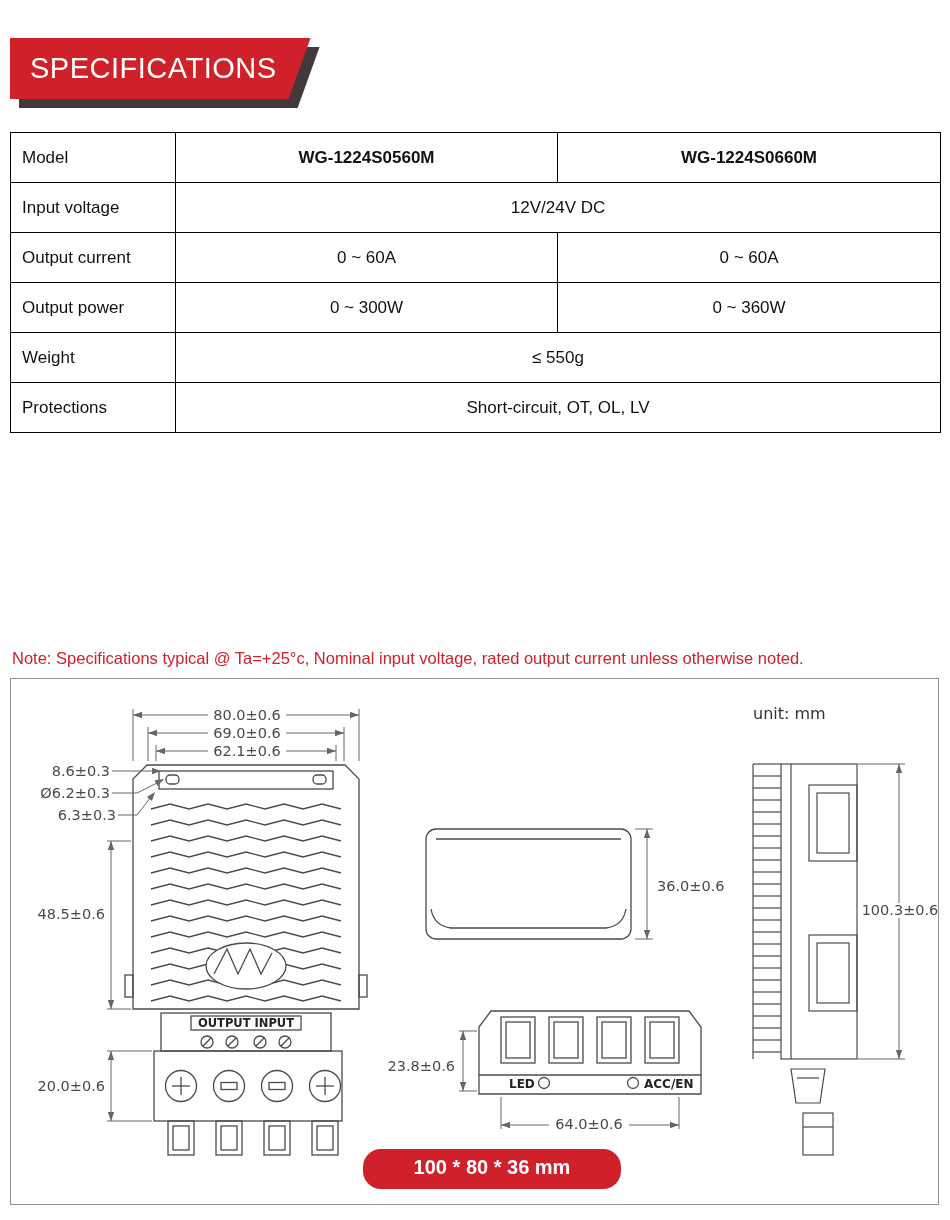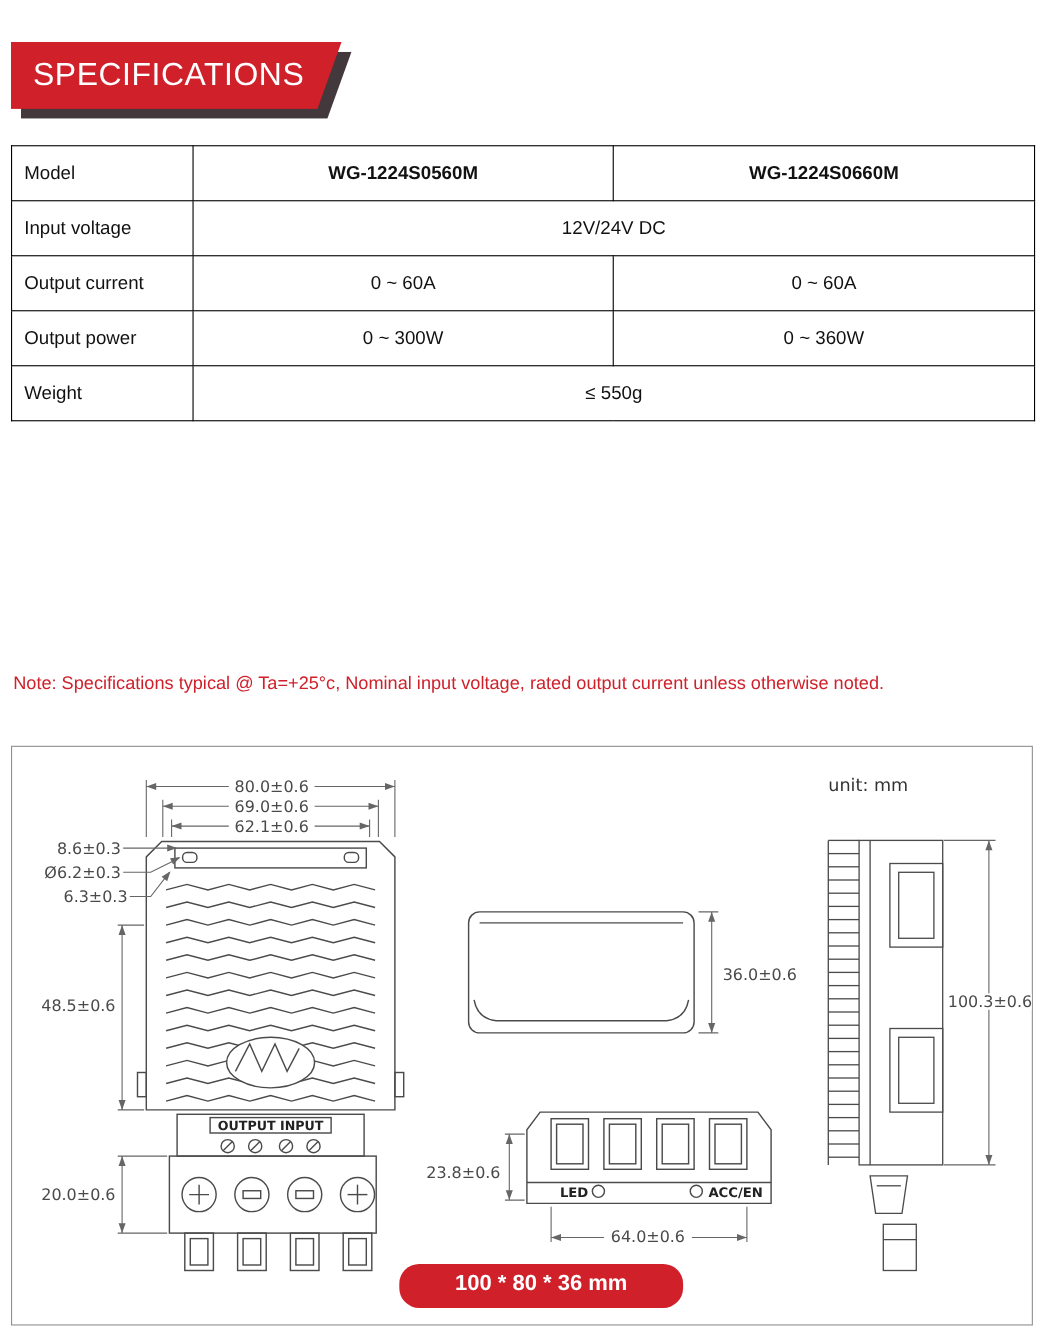--- a/index.html
+++ b/index.html
@@ -40,21 +40,21 @@
     font-size: 17px;
     vertical-align: middle;
     overflow: hidden;
   }
   .spec-table td.lbl { text-align: left; padding-left: 11px; }
   .spec-table td.val { text-align: center; }
   .bold { font-weight: bold; }
 
   
   .note {
-    position: absolute; top: 612px; left: 12px;
+    position: absolute; top: 649px; left: 12px;
     font-size: 16.5px; color: #d0202a; white-space: nowrap;
   }
 
   
   .drawing-box {
     position: absolute; top: 678px; left: 10px;
     width: 929px; height: 527px;
     border: 1px solid #8f8f8f;
     background: #fff;
   }
@@ -101,20 +101,24 @@
         <td class="val">0 ~ 60A</td>
       </tr>
       <tr>
         <td class="lbl">Output power</td>
         <td class="val">0 ~ 300W</td>
         <td class="val">0 ~ 360W</td>
       </tr>
       <tr>
         <td class="lbl">Weight</td>
         <td class="val" colspan="2">≤ 550g</td>
+      </tr>
+      <tr>
+        <td class="lbl">Protections</td>
+        <td class="val" colspan="2">Short-circuit, OT, OL, LV</td>
       </tr>
     </tbody>
   </table>
 
   <div class="note">Note: Specifications typical @ Ta=+25°c, Nominal input voltage, rated output current unless otherwise noted.</div>
 
   <div class="drawing-box">
     <svg class="drawing" viewBox="0 0 927 525">
       <defs>
         <path id="finrow" d="M0 0 l19 -5 l19 5 l19 -5 l19 5 l19 -5 l19 5 l19 -5 l19 5 l19 -5 l19 5" fill="none"></path>

